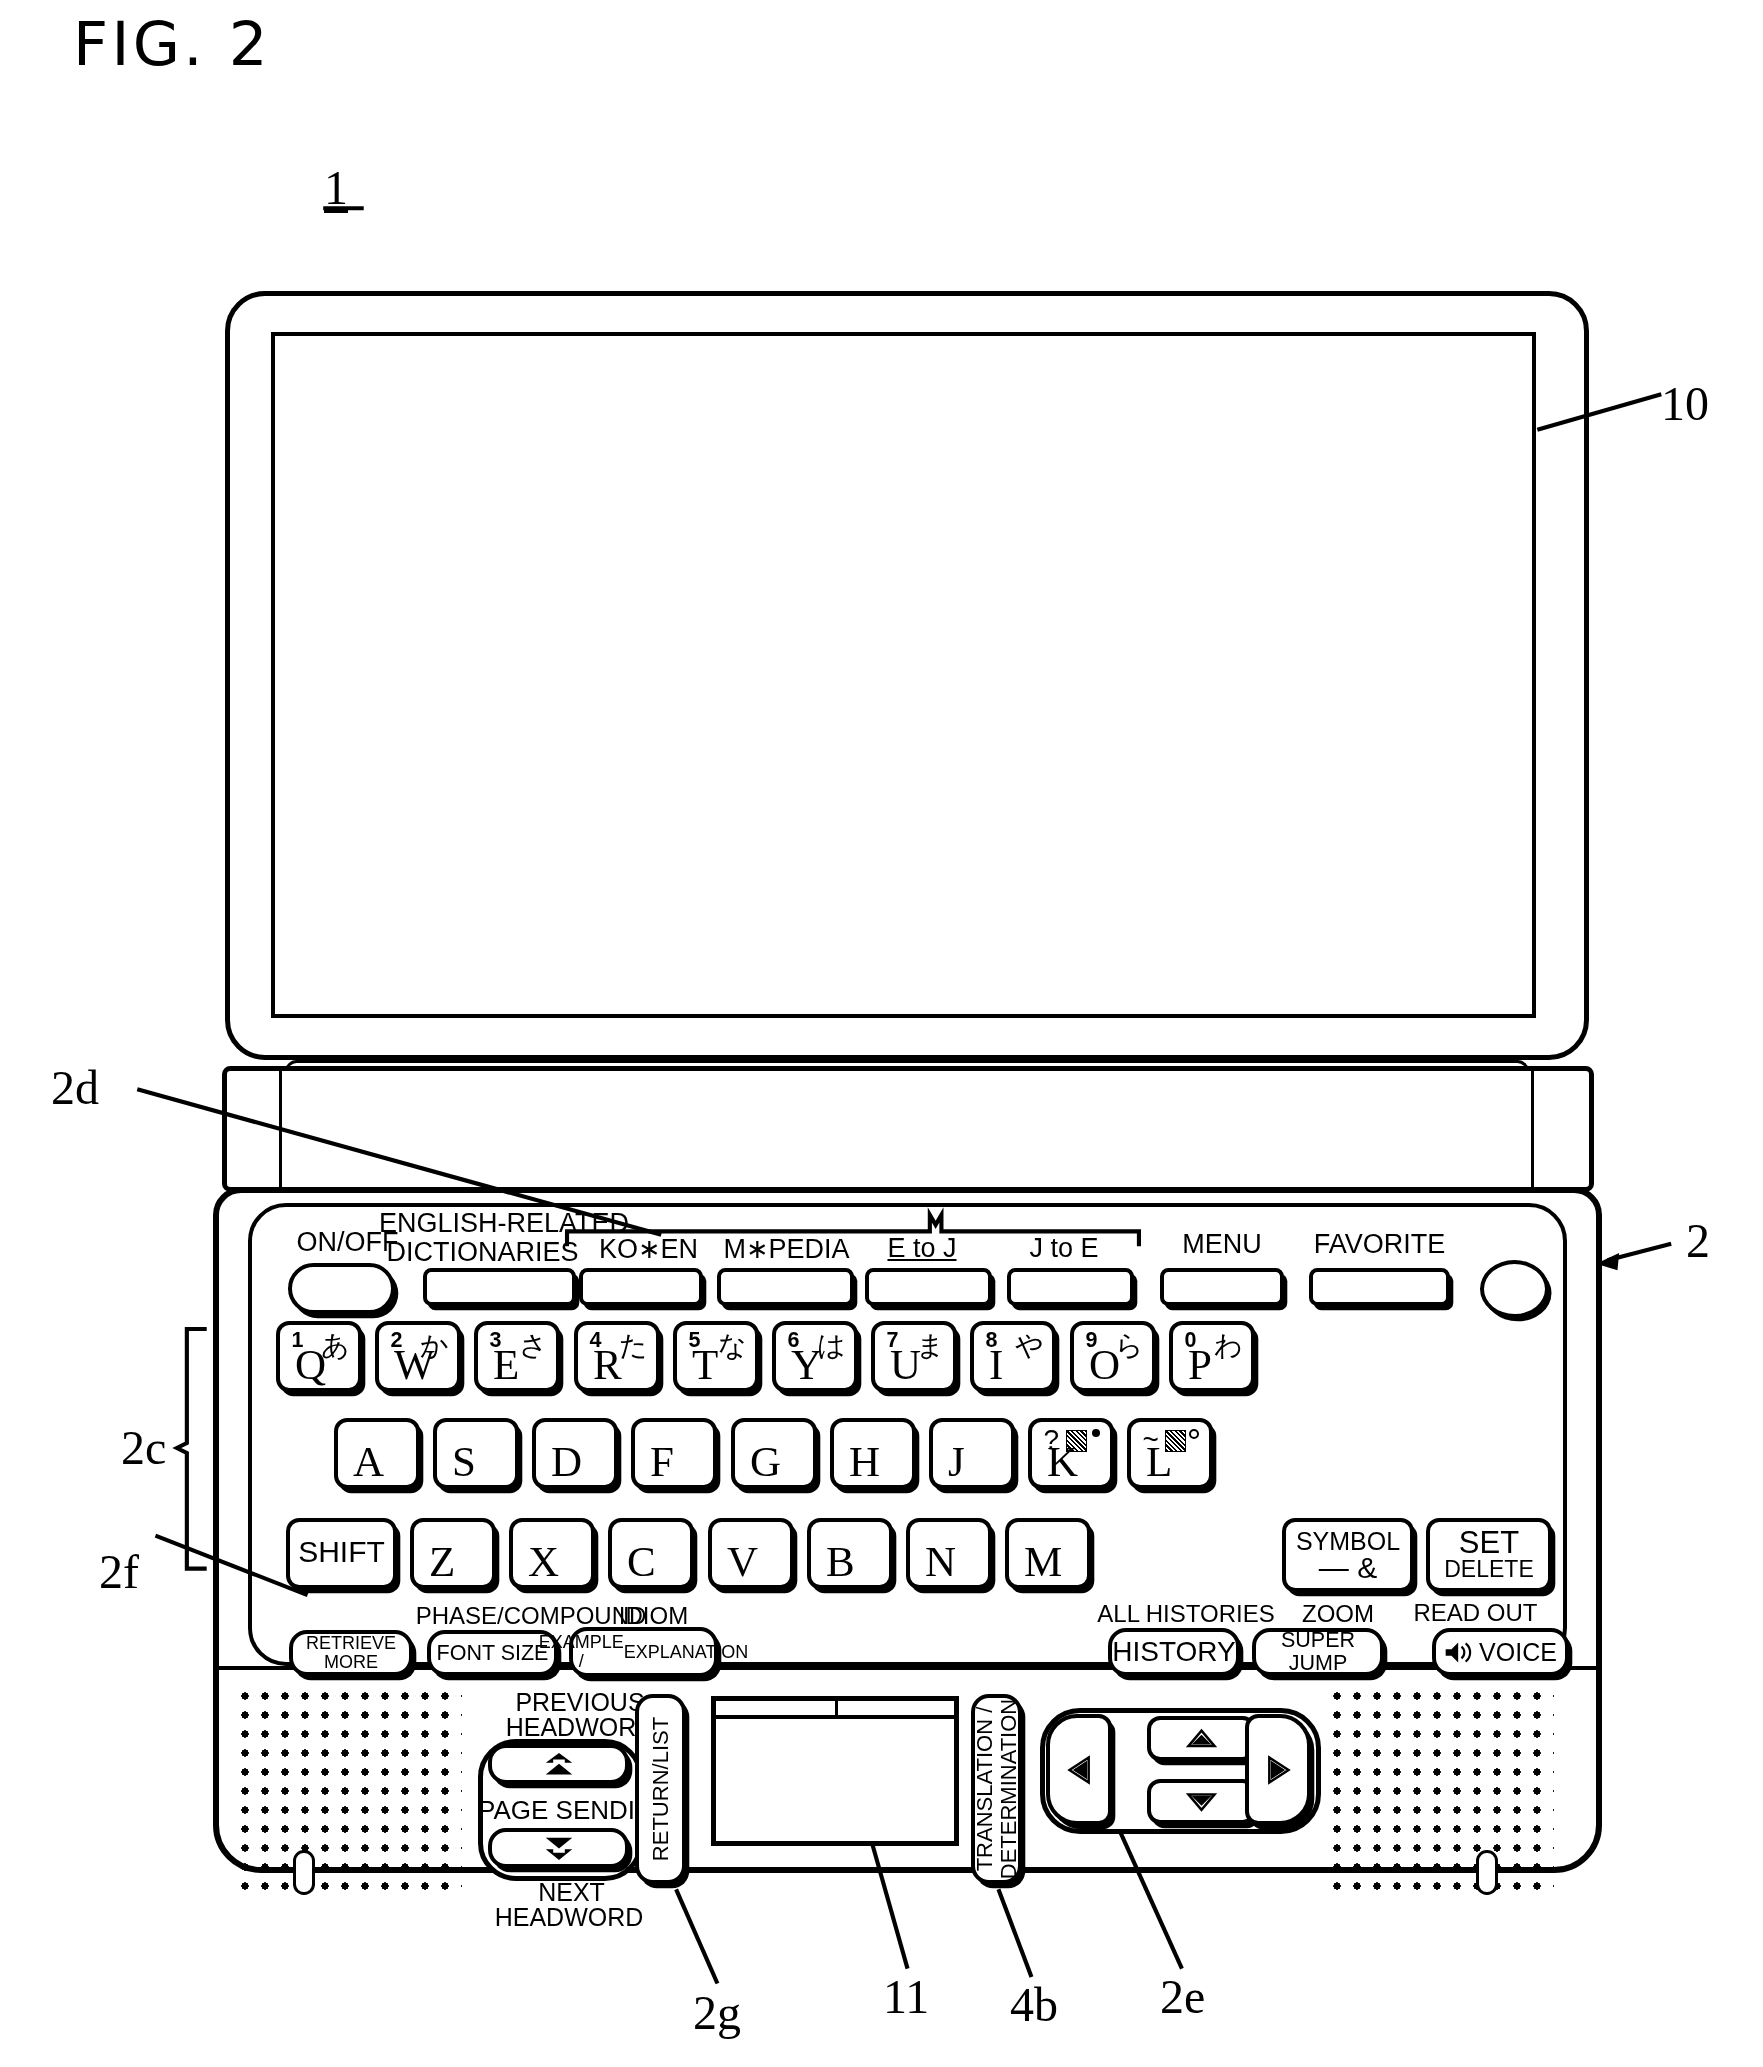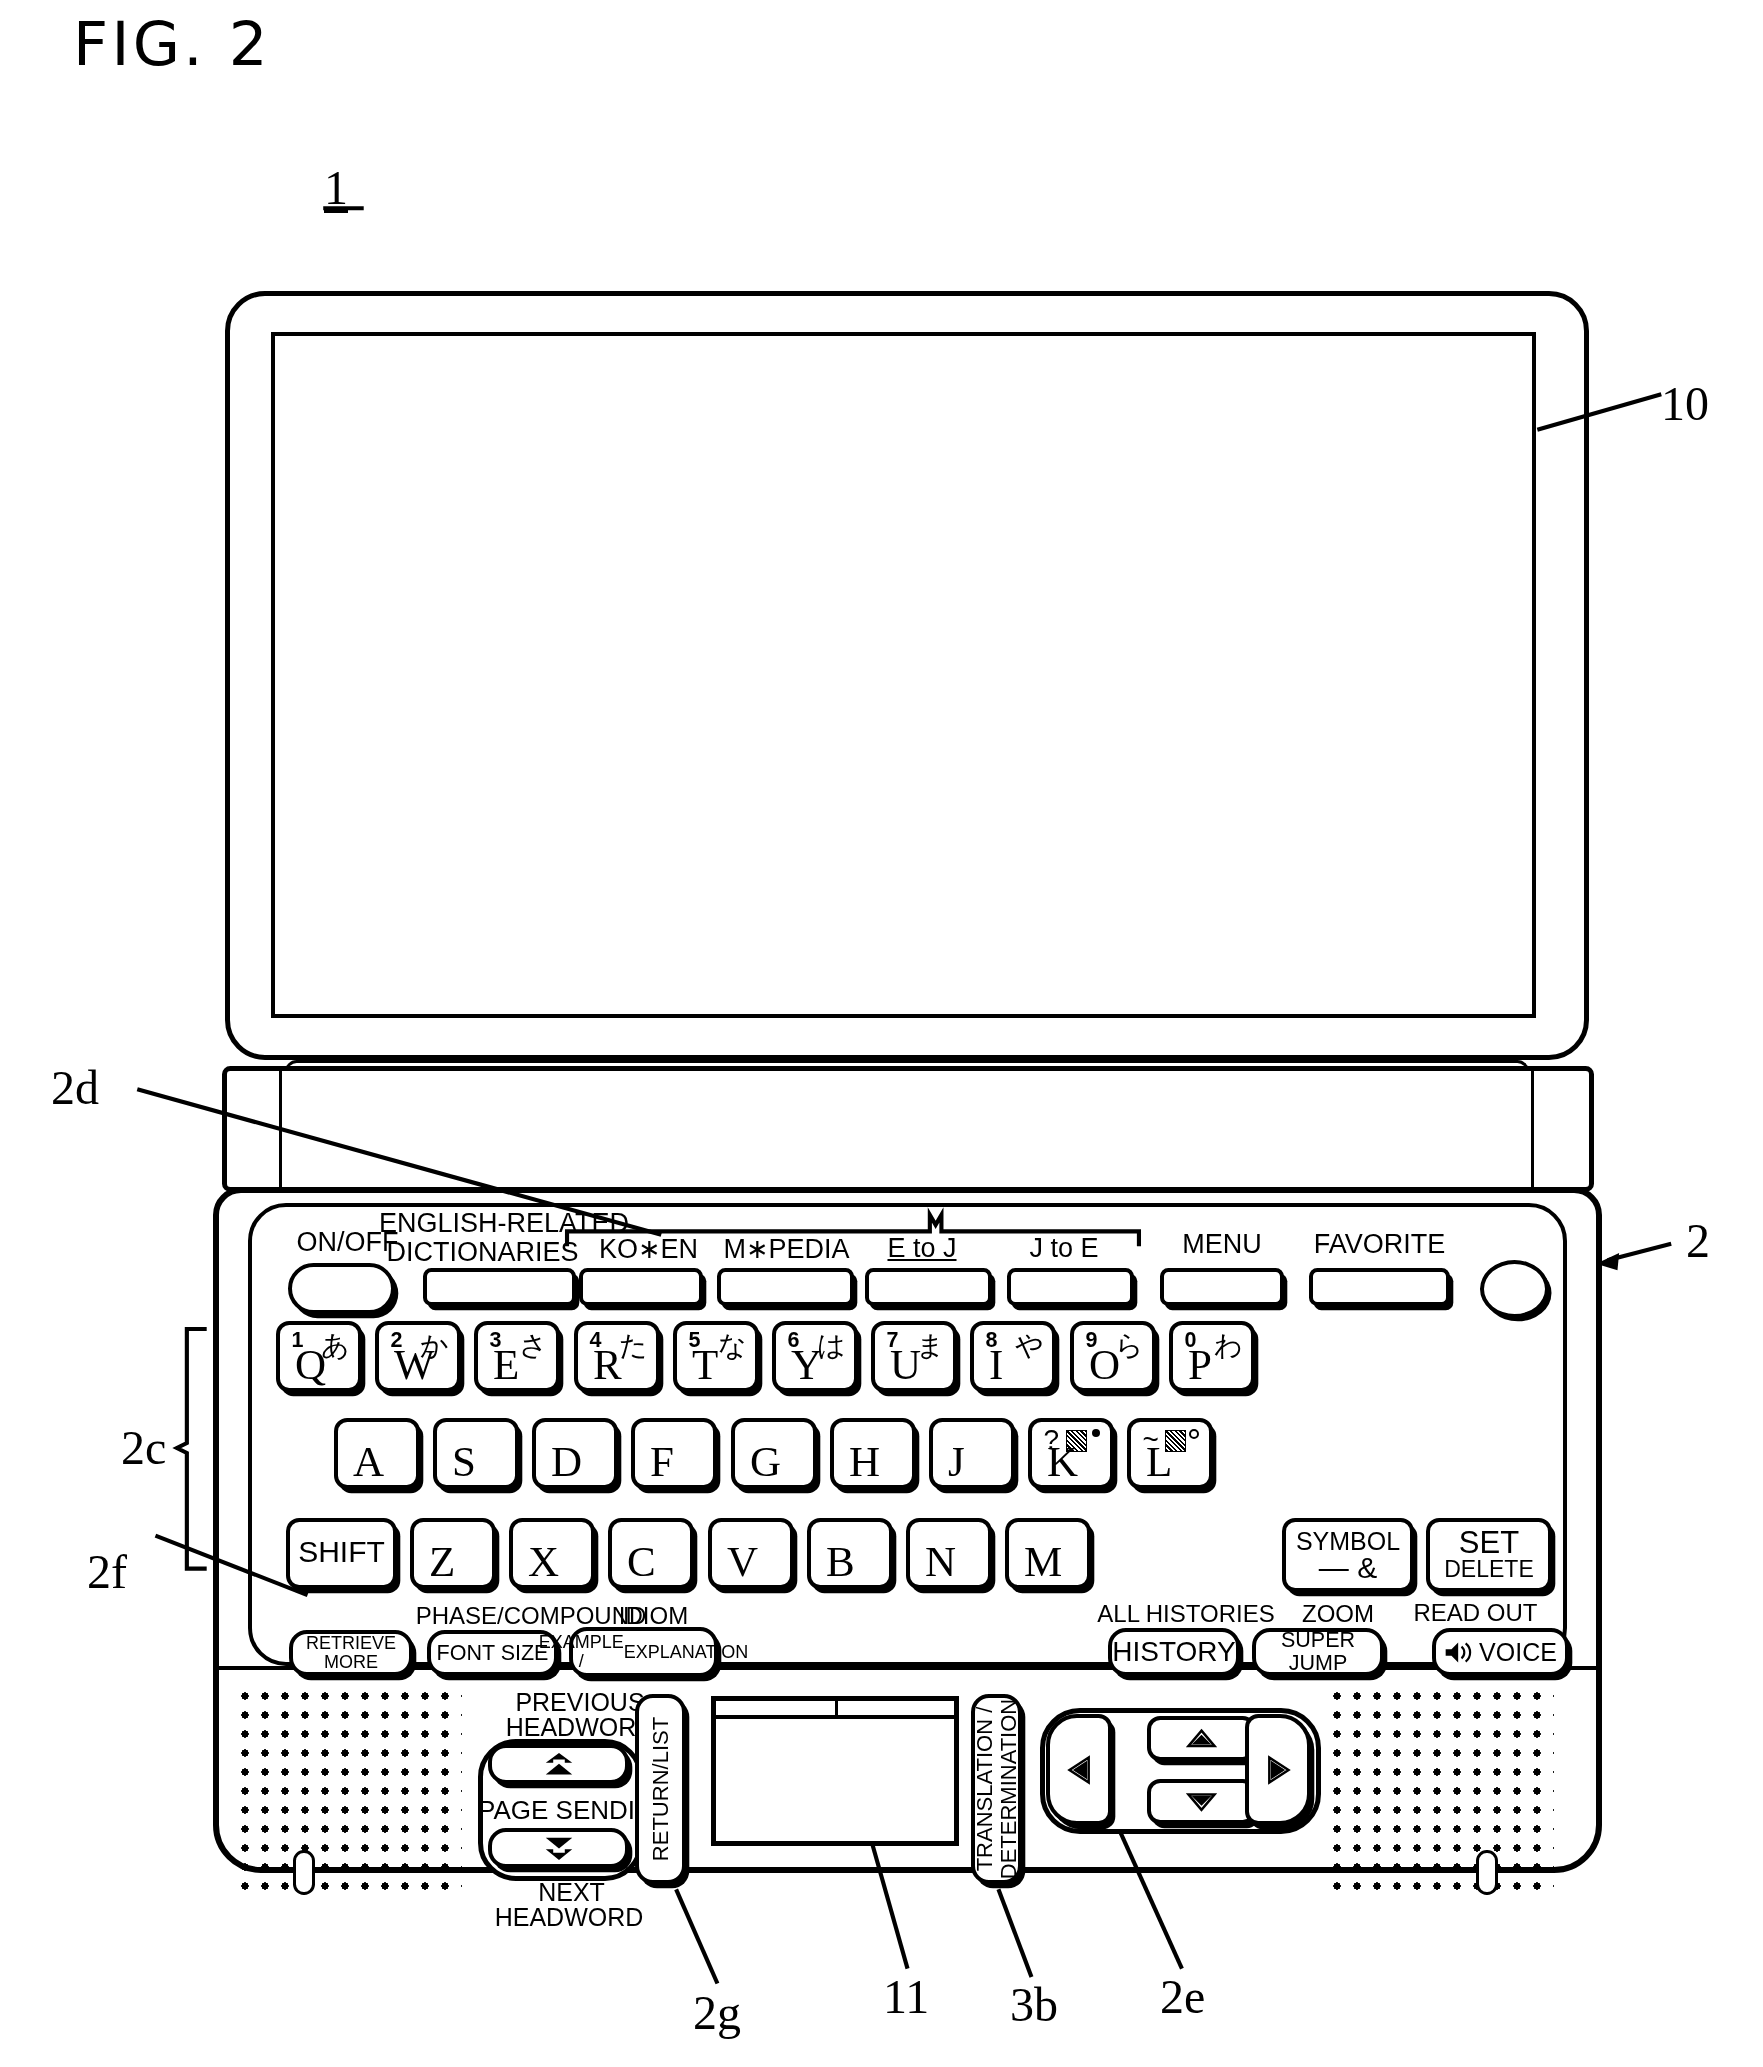--- a/index.html
+++ b/index.html
@@ -436,20 +436,20 @@
 
   <line x1="1055" y1="2230" x2="1098" y2="2382" stroke="#000" stroke-width="5"></line>
 
   <line x1="1208" y1="2286" x2="1248" y2="2392" stroke="#000" stroke-width="5"></line>
 
   <line x1="1356" y1="2218" x2="1430" y2="2382" stroke="#000" stroke-width="5"></line>
 </svg>
 
 <div class="reflabel" style="left:51px;top:1060px;">2d</div>
 <div class="reflabel" style="left:121px;top:1420px;">2c</div>
-<div class="reflabel" style="left:87px;top:1544px;">2f</div>
+<div class="reflabel" style="left:99px;top:1544px;">2f</div>
 <div class="reflabel" style="left:1686px;top:1213px;">2</div>
 <div class="reflabel" style="left:1661px;top:376px;">10</div>
 <div class="reflabel" style="left:693px;top:1985px;">2g</div>
 <div class="reflabel" style="left:883px;top:1969px;">11</div>
-<div class="reflabel" style="left:1010px;top:1977px;">3b</div>
+<div class="reflabel" style="left:1010px;top:1977px;">4b</div>
 <div class="reflabel" style="left:1160px;top:1969px;">2e</div>
 
 
 </body></html>

